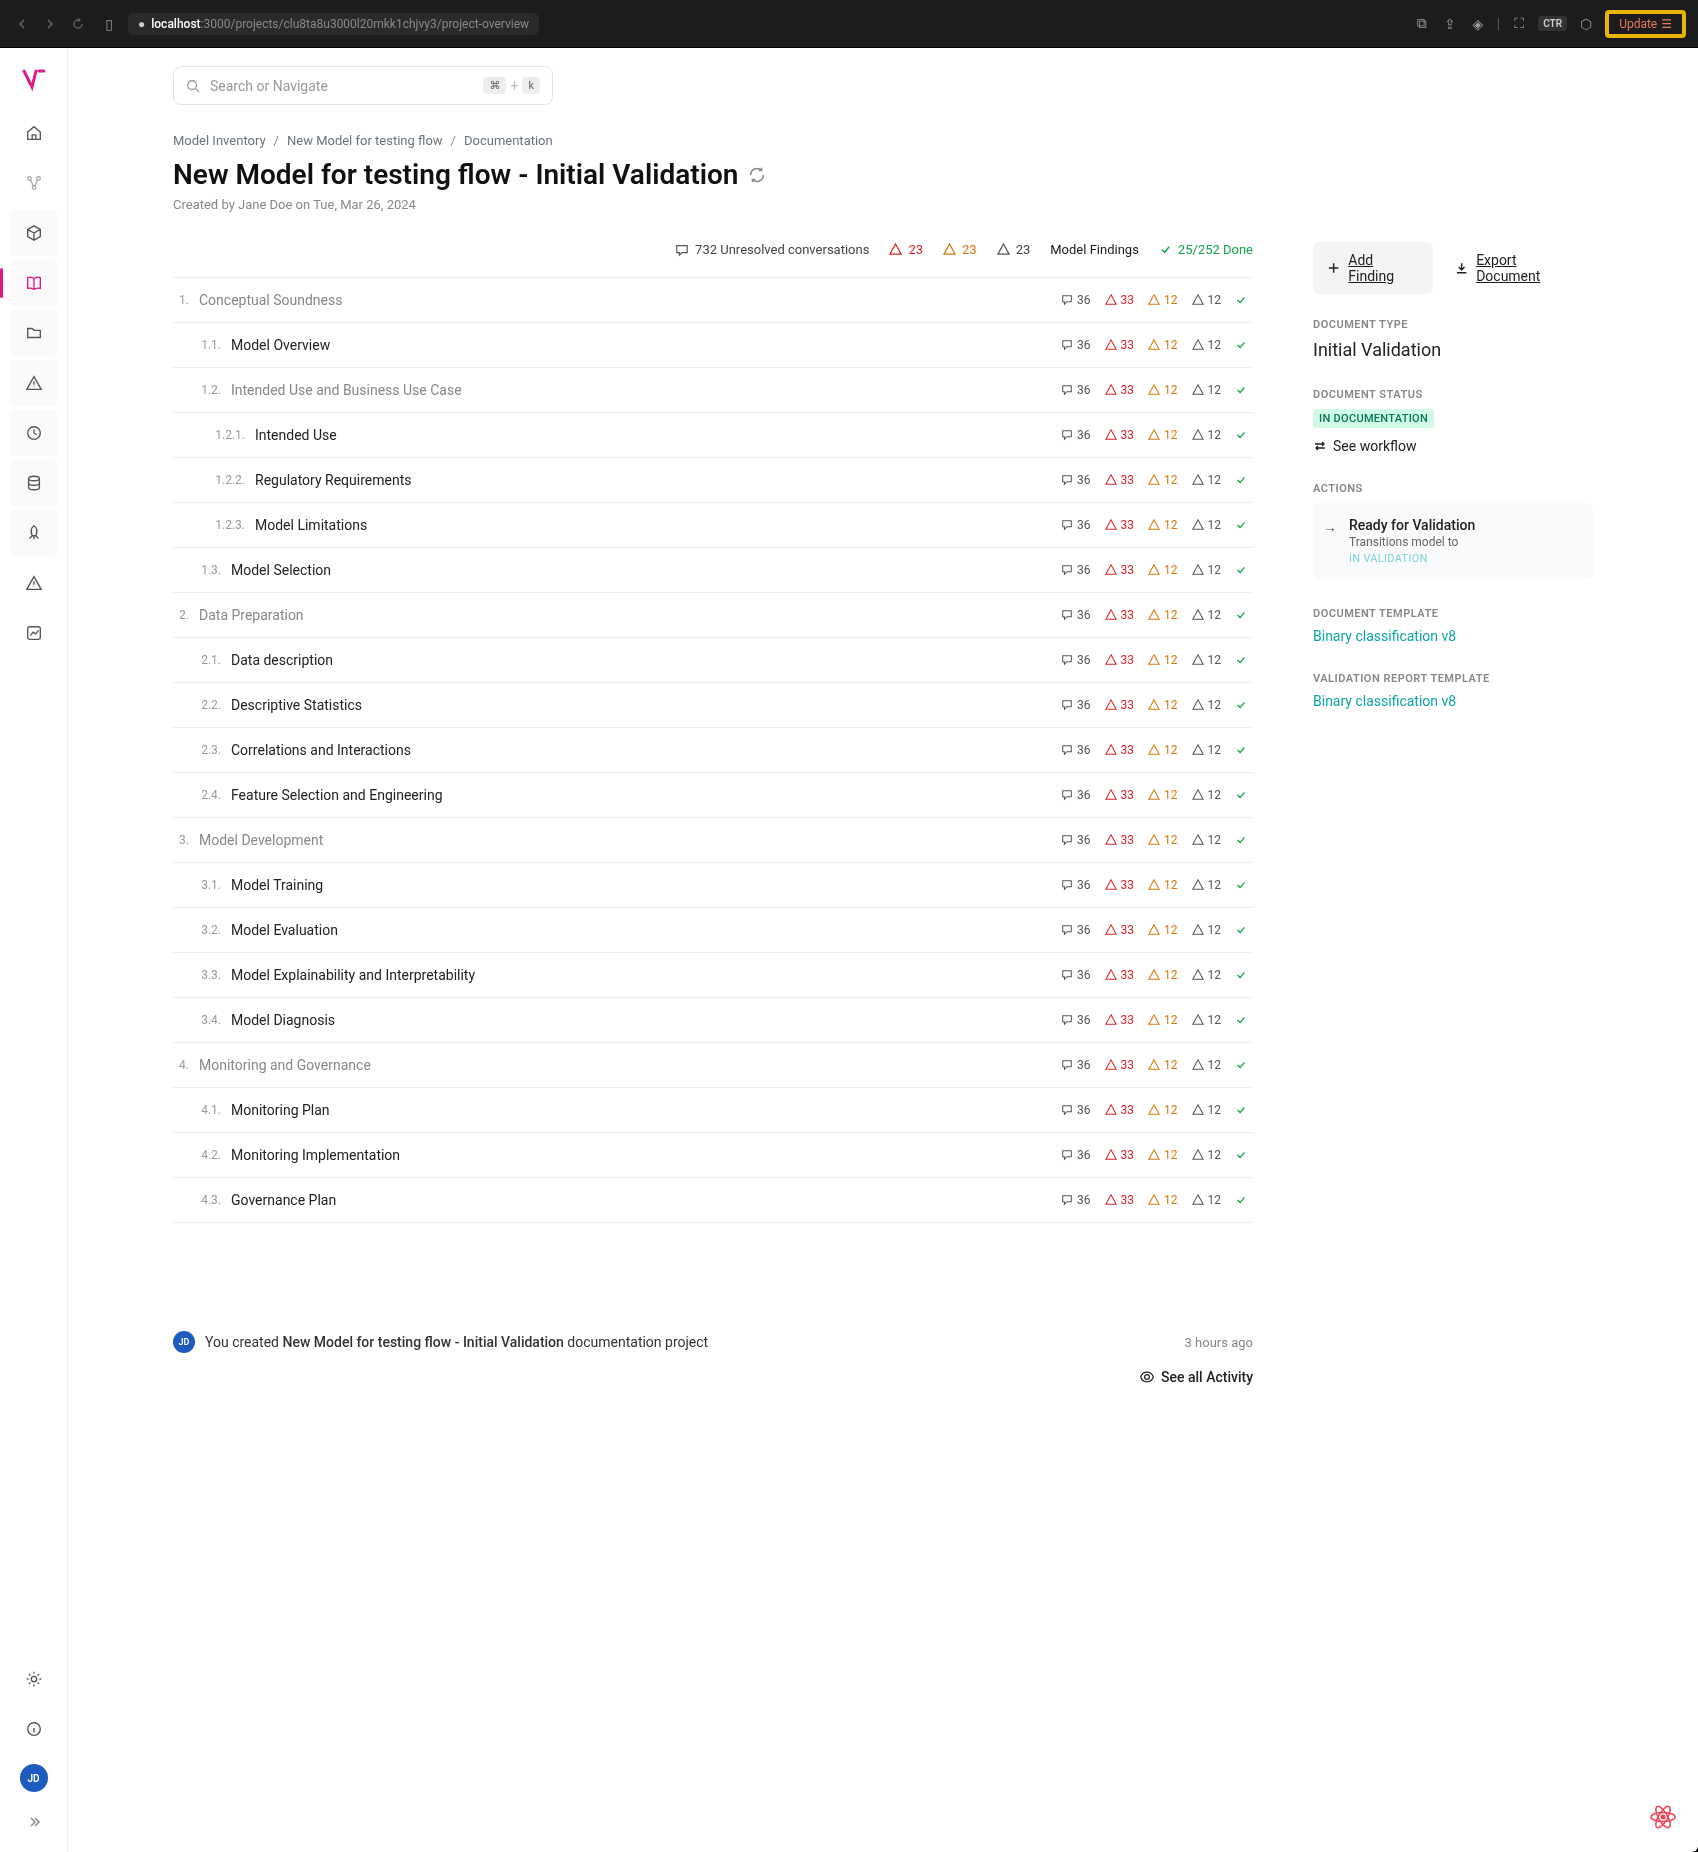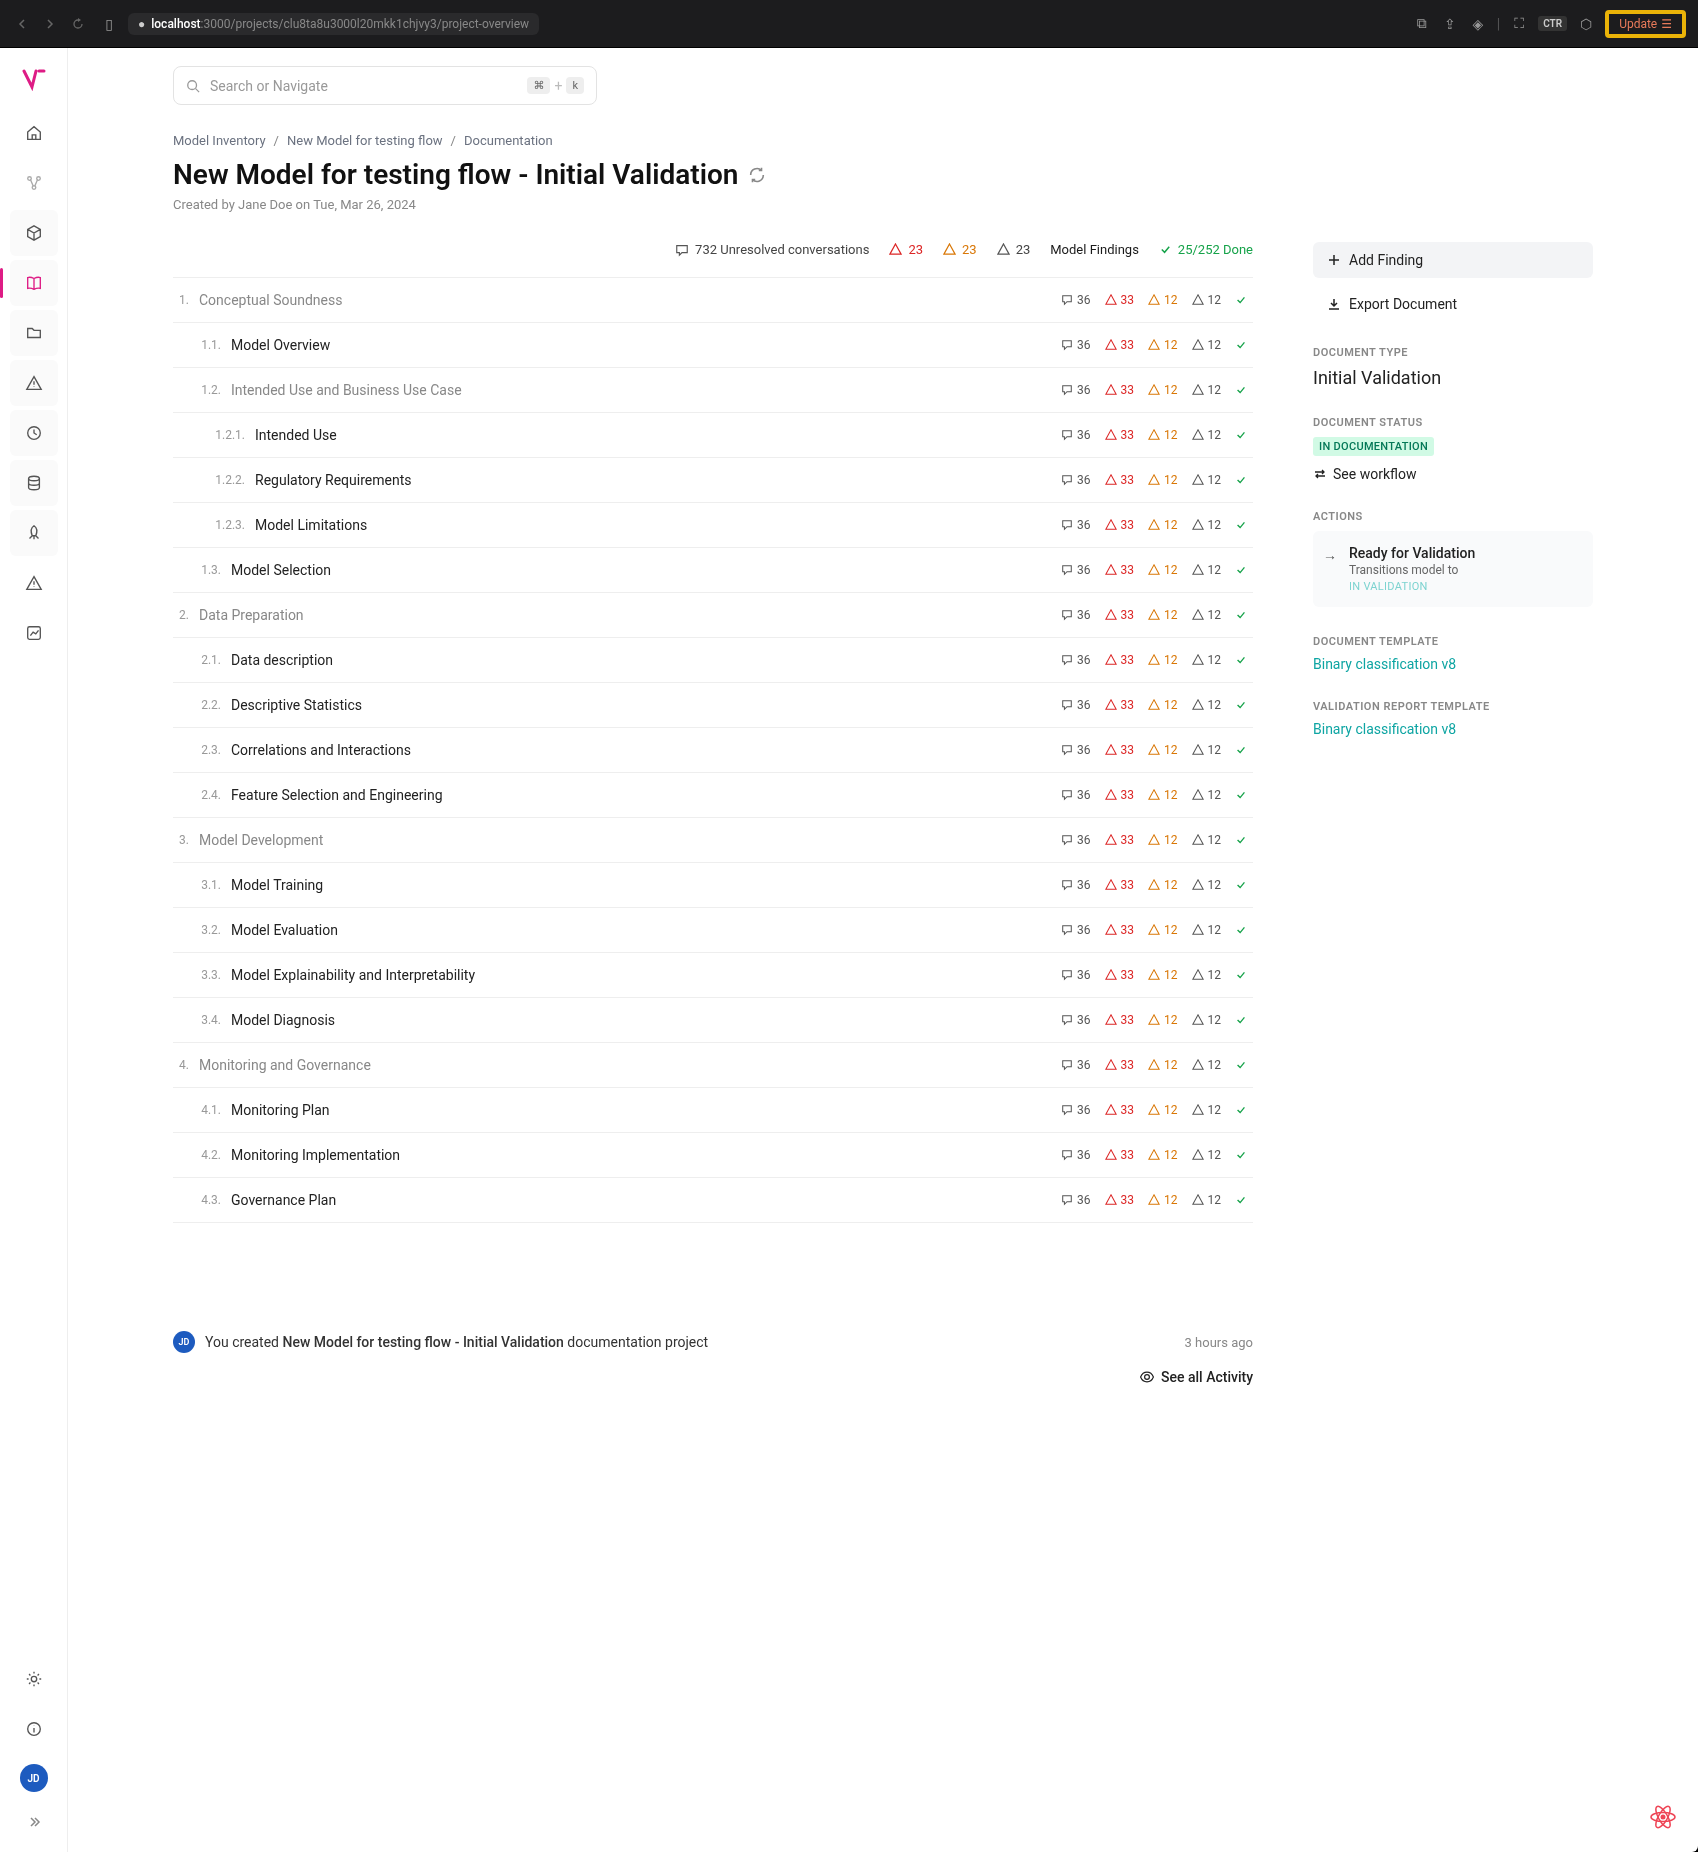--- a/index.html
+++ b/index.html
@@ -22,21 +22,21 @@
 .nav-item.active { background: #fafafa; }
 .nav-item.active.pink { color: #de1c85; }
 .nav-item.active.pink::before { content:""; position:absolute; left:-10px; top:8px; bottom:8px; width:3px; background:#de1c85; border-radius:2px; }
 .nav-item.muted { color: #aaa; }
 .sidebar-spacer { flex: 1; }
 .avatar { width: 28px; height: 28px; border-radius: 50%; background: #1d5bbf; color: #fff; font-size: 10px; font-weight: 600; display: flex; align-items: center; justify-content: center; margin: 8px 0; }
 .collapse-btn { width: 36px; height: 36px; display: flex; align-items: center; justify-content: center; color: #888; cursor: pointer; }
 .main { flex: 1; overflow-y: auto; padding: 0 0 60px; }
 .content-container { max-width: 1500px; margin: 0 auto; padding: 0 40px; }
 .search-row { padding: 18px 0 0; }
-.search-box { width: 424px; border: 1px solid #e3e3e3; border-radius: 8px; padding: 10px 12px; display: flex; align-items: center; gap: 10px; color: #999; }
+.search-box { width: 380px; border: 1px solid #e3e3e3; border-radius: 8px; padding: 10px 12px; display: flex; align-items: center; gap: 10px; color: #999; }
 .search-box .kbd-group { margin-left: auto; display: flex; align-items: center; gap: 4px; }
 .kbd { background: #eee; border-radius: 4px; padding: 2px 6px; font-size: 11px; color: #666; }
 .breadcrumb { margin-top: 28px; font-size: 13px; color: #888; display: flex; gap: 8px; }
 .breadcrumb a { color: #6b7280; text-decoration: none; }
 .header-row { display: flex; align-items: flex-start; margin-top: 10px; }
 .header-left { flex: 1; }
 .page-title { font-size: 28px; font-weight: 600; color: #111; display: flex; align-items: center; gap: 10px; }
 .refresh-icon { color: #888; }
 .subtitle { font-size: 13px; color: #888; margin-top: 6px; }
 .layout-cols { display: flex; gap: 60px; margin-top: 30px; }
@@ -55,21 +55,21 @@
 .row-title { flex: 1; font-size: 14px; color: #222; }
 .row-title.muted { color: #888; }
 .row-stats { display: flex; align-items: center; gap: 14px; font-size: 12px; }
 .stat { display: flex; align-items: center; gap: 4px; }
 .stat-comments { color: #555; }
 .stat-red { color: #dc2626; }
 .stat-orange { color: #d97706; }
 .stat-gray { color: #555; }
 .stat-check { color: #16a34a; }
 .svg-icon { flex-shrink: 0; }
-.right-actions { display: flex; flex-direction: column; gap: 8px; margin-bottom: 24px; }
+.right-actions { display: flex; flex-direction: row; gap: 8px; margin-bottom: 24px; text-decoration: underline; }
 .action-btn { display: flex; align-items: center; gap: 8px; padding: 10px 14px; border-radius: 6px; font-size: 14px; color: #222; cursor: pointer; }
 .action-btn.primary { background: #f3f4f6; }
 .meta-section { margin-bottom: 28px; }
 .meta-label { font-size: 11px; font-weight: 600; letter-spacing: 0.5px; color: #888; margin-bottom: 8px; }
 .meta-value { font-size: 18px; color: #222; }
 .meta-link { color: #0ea5a3; text-decoration: none; }
 .status-pill { display: inline-block; background: #d1fae5; color: #047857; font-size: 11px; font-weight: 500; padding: 3px 6px; border-radius: 3px; letter-spacing: 0.3px; }
 .workflow-link { display: flex; align-items: center; gap: 6px; font-size: 14px; color: #222; margin-top: 10px; cursor: pointer; }
 .validation-card { background: #f9fafb; border-radius: 6px; padding: 14px 16px; position: relative; }
 .validation-card .arrow { position: absolute; left: 10px; top: 16px; color: #555; }

